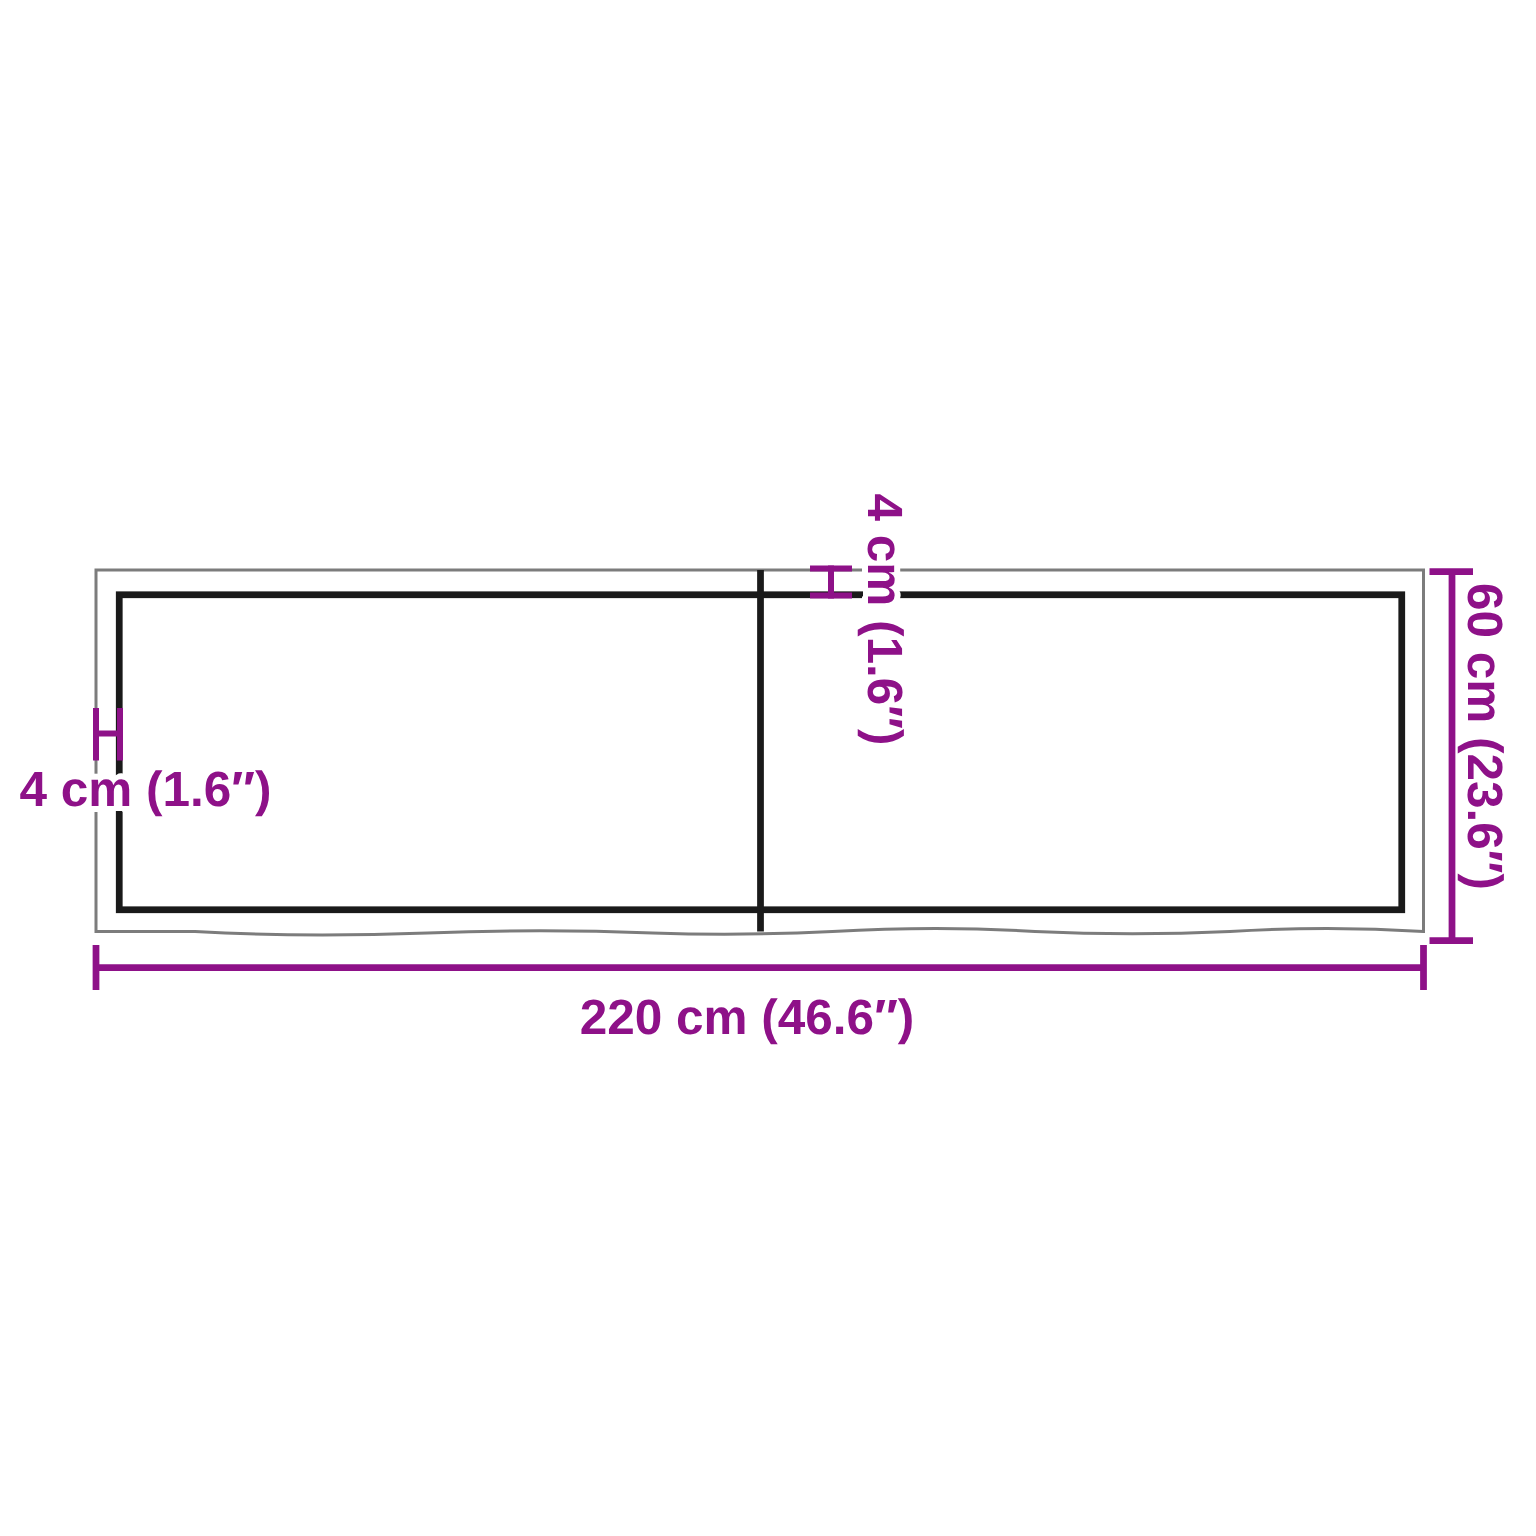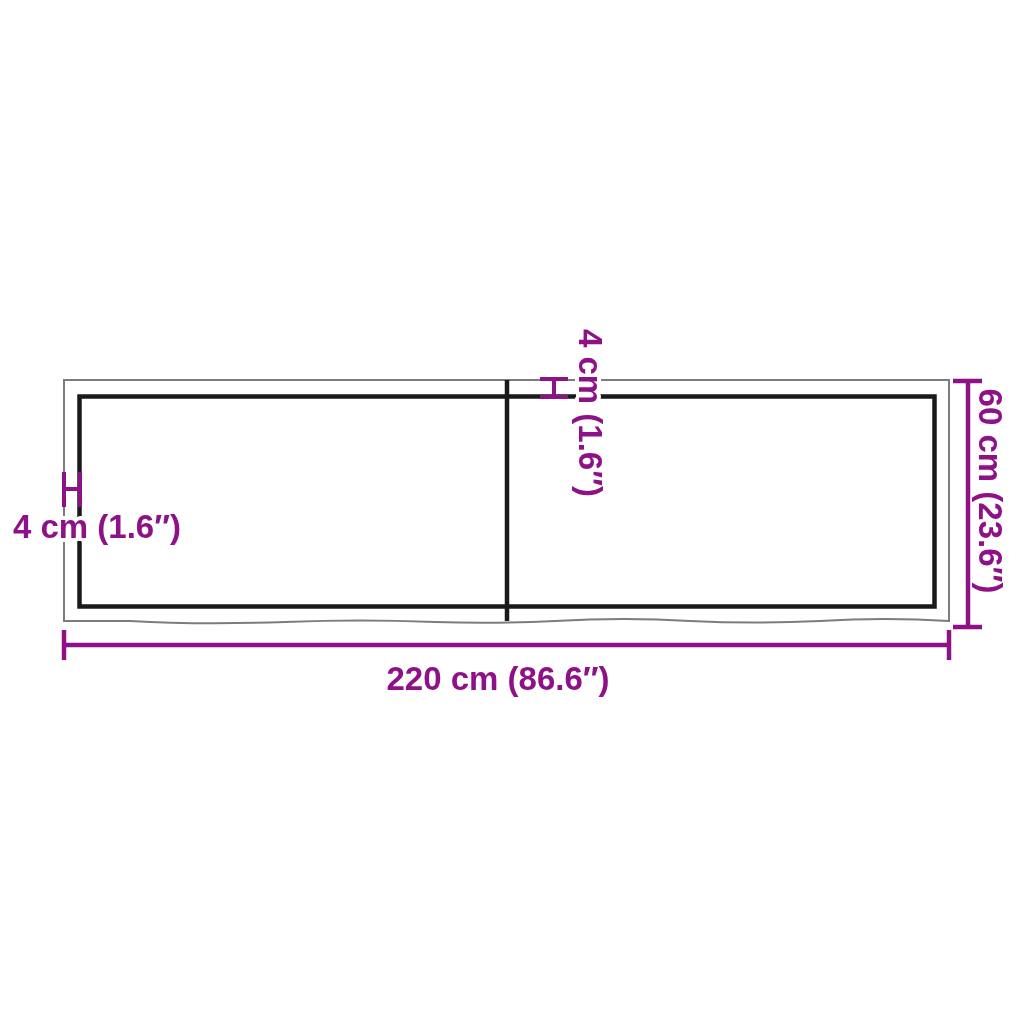--- a/index.html
+++ b/index.html
@@ -85,15 +85,15 @@
       <line x1="554" y1="377" x2="554" y2="399"></line>
     </g>
   </svg>
 
   <div class="dim-label halo" style="left:97px; top:526px;">4 cm (1.6″)</div>
 
   <div class="dim-label rot halo" style="left:590px; top:413px;">4 cm (1.6″)</div>
 
   <div class="dim-label rot" style="left:990px; top:491px;">60 cm (23.6″)</div>
 
-  <div class="dim-label" style="left:498px; top:678px;">220 cm (86.6″)</div>
+  <div class="dim-label" style="left:498px; top:678px;">220 cm (46.6″)</div>
 
 </div>
 
 </body></html>

